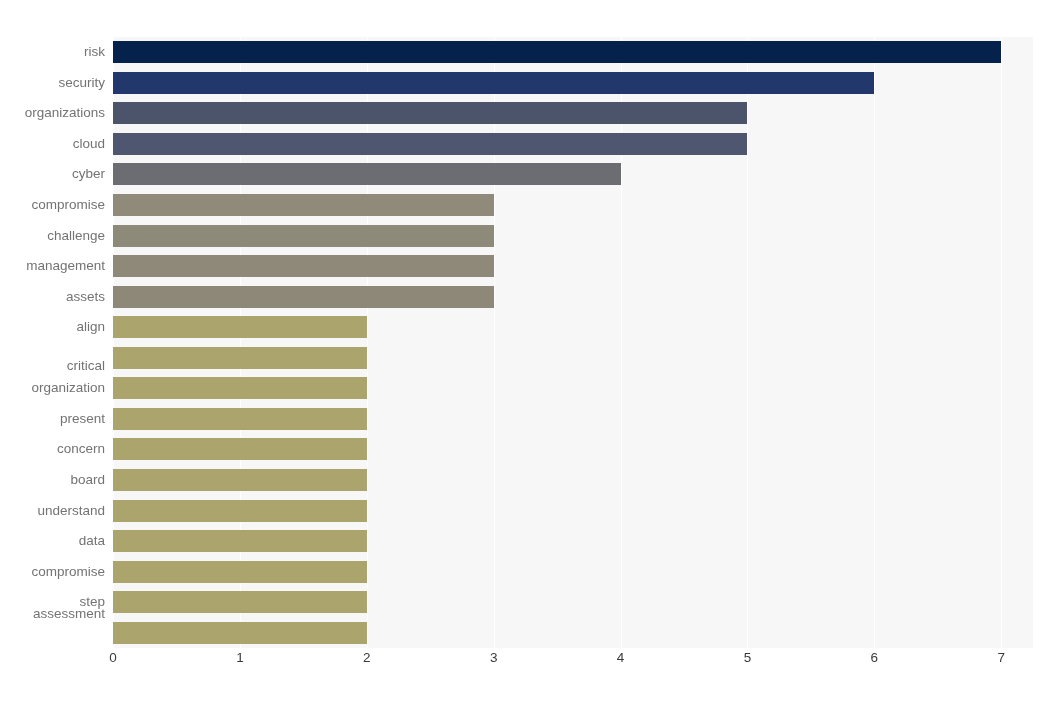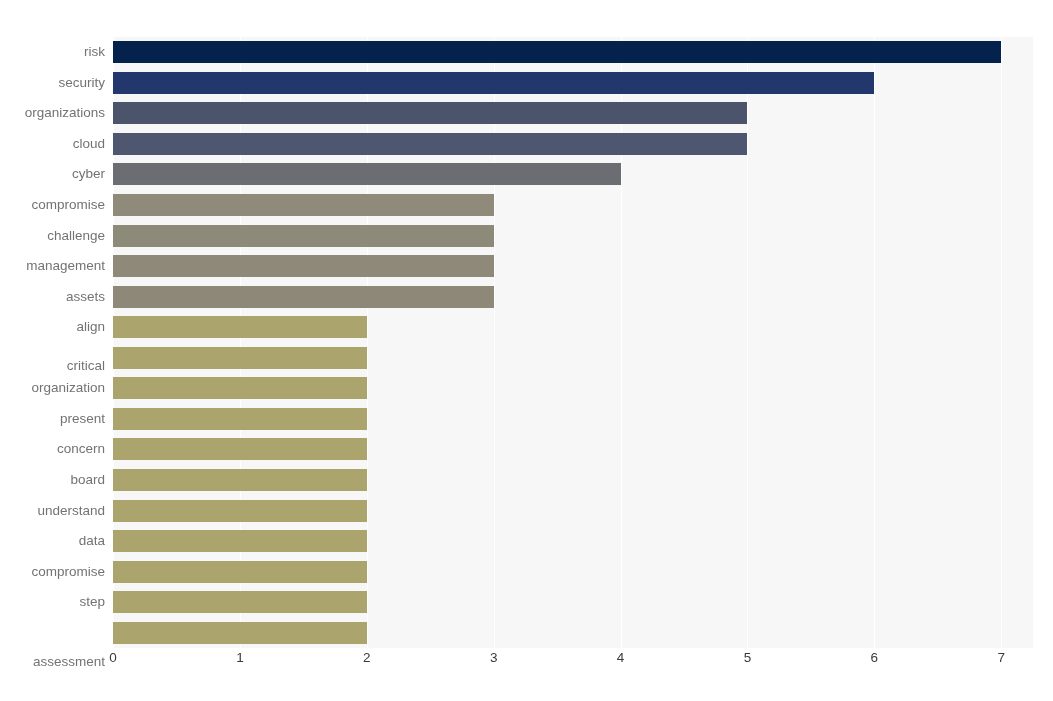--- a/index.html
+++ b/index.html
@@ -214,21 +214,21 @@
       <div class="ytick-label" style="top: 279.225px;">align</div>
       <div class="ytick-label" style="top: 318px;">critical</div>
       <div class="ytick-label" style="top: 340.325px;">organization</div>
       <div class="ytick-label" style="top: 370.875px;">present</div>
       <div class="ytick-label" style="top: 401.425px;">concern</div>
       <div class="ytick-label" style="top: 431.975px;">board</div>
       <div class="ytick-label" style="top: 462.525px;">understand</div>
       <div class="ytick-label" style="top: 493.075px; padding-left: 10px;">data</div>
       <div class="ytick-label" style="top: 523.625px;">compromise</div>
       <div class="ytick-label" style="top: 554.175px;">step</div>
-      <div class="ytick-label" style="top: 614px; margin-left: 8px;">assessment</div>
+      <div class="ytick-label" style="top: 566px; margin-left: 8px;">assessment</div>
     </div>
 
   <div class="xlabels-layer" id="xlabels-layer">
       <div class="xtick-label" style="left: 0px;">0</div>
       <div class="xtick-label" style="left: 126.897px;">1</div>
       <div class="xtick-label" style="left: 253.793px;">2</div>
       <div class="xtick-label" style="left: 380.69px;">3</div>
       <div class="xtick-label" style="left: 507.586px;">4</div>
       <div class="xtick-label" style="left: 634.483px;">5</div>
       <div class="xtick-label" style="left: 761.379px;">6</div>

